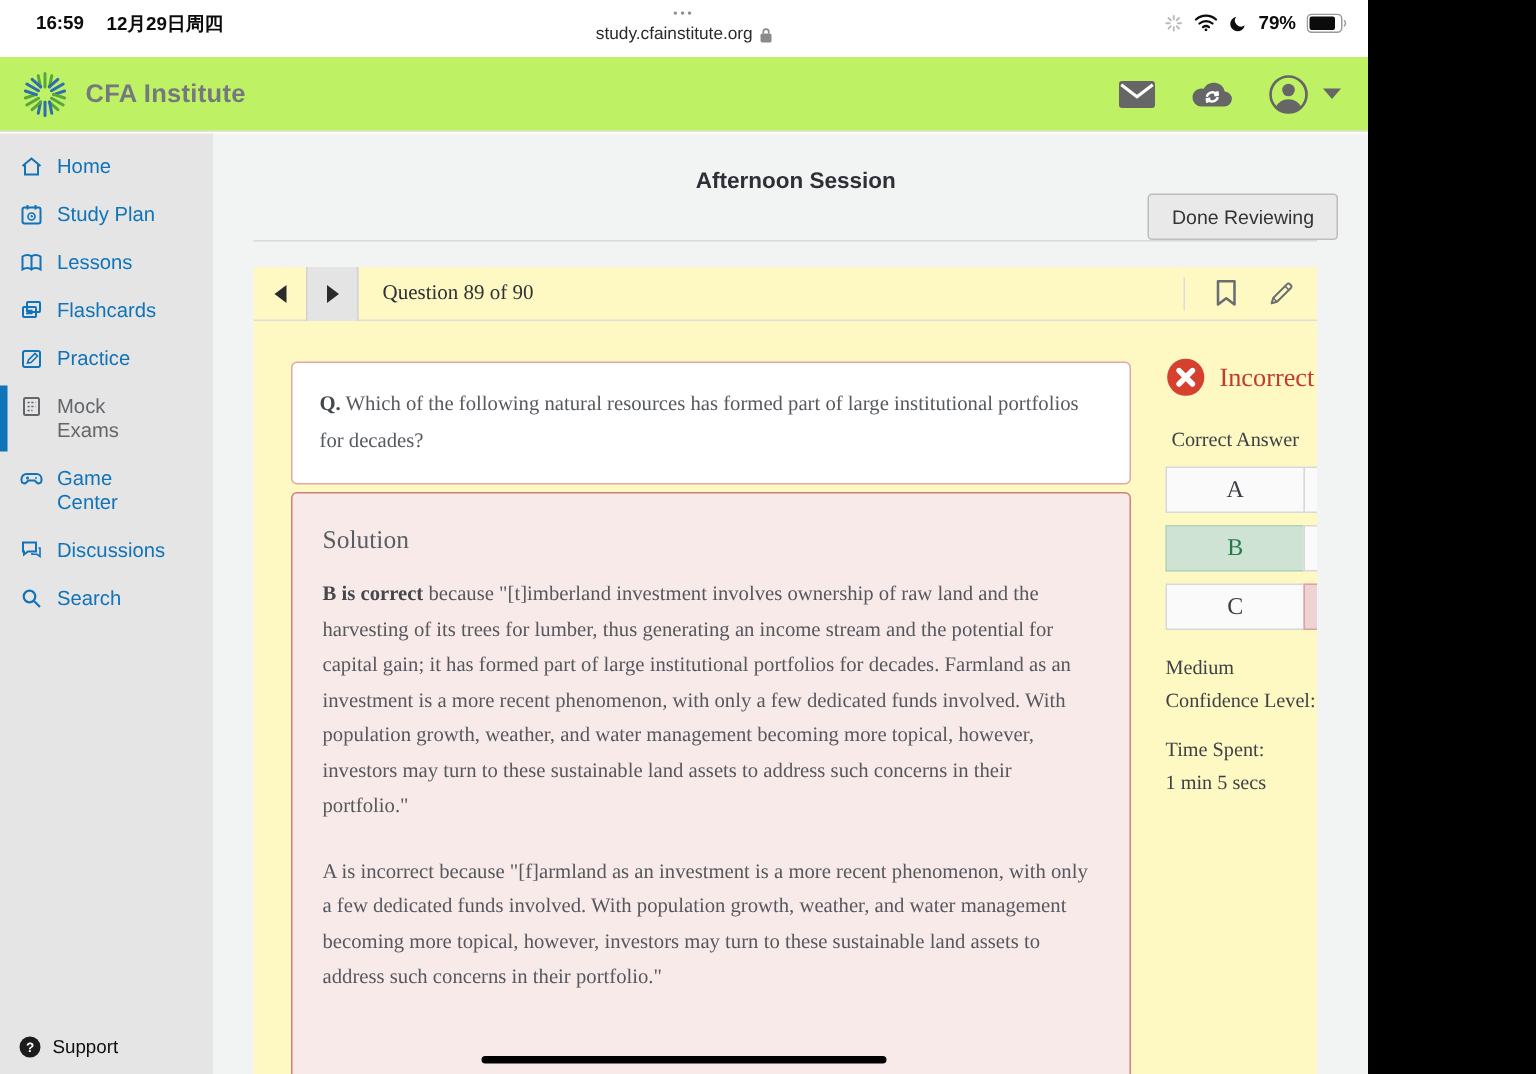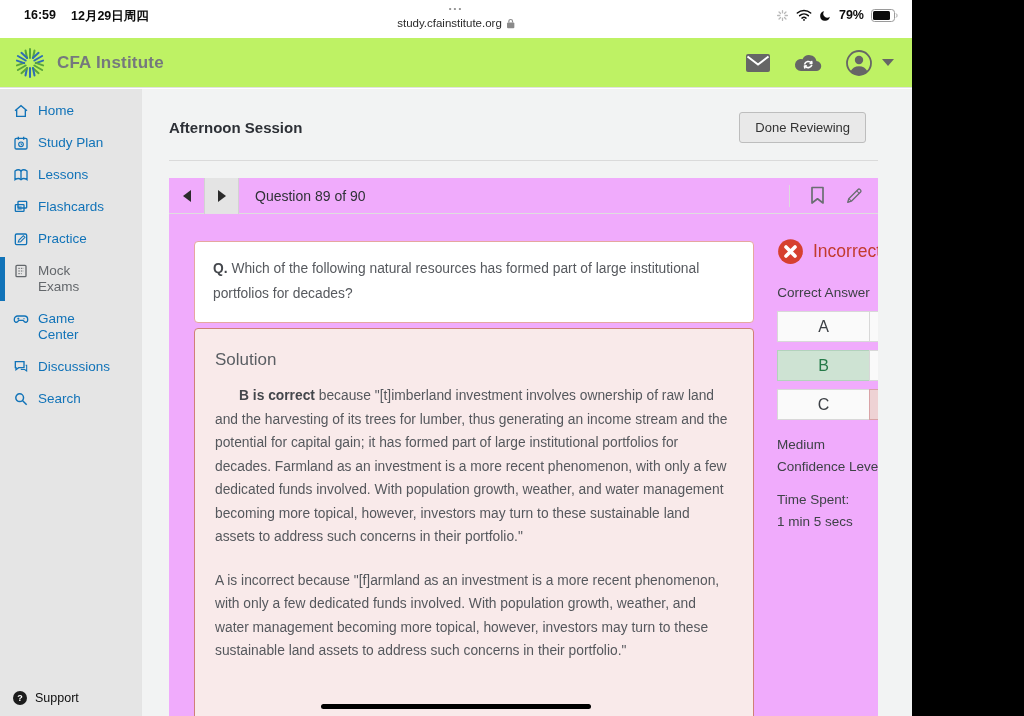--- a/index.html
+++ b/index.html
@@ -26,43 +26,43 @@
   .bodywrap { position:absolute; top:89px; left:0; right:0; bottom:0; display:flex; }
   .sidebar { width:142px; background:#e5e5e5; border-right:1px solid #e4e4e4; position:relative; padding-top:6px; flex:none; }
   .nav-item { position:relative; display:flex; align-items:flex-start; gap:9px; padding:8px 10px 8px 13px; color:#1173b8; font-size:13.5px; line-height:16px; cursor:pointer; }
   .nav-item svg { flex:none; margin-top:0px; }
   .nav-item.active { color:#63676b; }
   .nav-item.active::before { content:""; position:absolute; left:0; top:2px; bottom:2px; width:5px; background:#1173b8; }
   .support { position:absolute; left:13px; bottom:11px; display:flex; align-items:center; gap:8px; font-size:12.5px; color:#0f0f0f; cursor:pointer; }
   .support-badge { width:14px; height:14px; border-radius:50%; background:#1c1c1c; color:#fff; font-size:9px; font-weight:700; display:flex; align-items:center; justify-content:center; }
 
   .main { flex:1; position:relative; background:#f2f3f3; }
-  .title-row { position:absolute; top:23px; left:27px; right:46px; display:flex; align-items:center; }
+  .title-row { position:absolute; top:23px; left:27px; right:20px; display:flex; align-items:center;flex-direction:column; }
   .page-title { font-size:15px; font-weight:700; color:#2d3036; }
   .done-btn { margin-left:auto; background:#e9e9e9; border:1px solid #bdbdbd; border-radius:3px; font-size:13px; color:#333; padding:7px 15px; cursor:pointer; font-family:inherit; }
   .title-divider { position:absolute; top:71px; left:27px; right:34px; height:1px; background:#dadada; }
 
-  .card { position:absolute; top:89px; left:27px; right:34px; bottom:0; background:#f0abfc; overflow:hidden; }
+  .card { position:absolute; top:89px; left:27px; right:34px; bottom:0; background:#fef9c3; overflow:hidden;font-family:Liberation Serif, serif; }
   .qnav { height:36px; display:flex; align-items:center; border-bottom:1px solid #dedede; }
   .qnav-btn { width:35px; height:36px; display:flex; align-items:center; justify-content:center; font-size:11px; color:#2b2b2b; cursor:pointer; }
   .qnav-btn.next { background:#e4e4e4; border-left:1px solid #d2d2d2; border-right:1px solid #d2d2d2; }
   .qnav-label { margin-left:16px; font-size:14px; color:#2f3237; }
   .qnav-right { margin-left:auto; display:flex; align-items:center; gap:20px; padding-right:14px; color:#6a6e72; }
   .qnav-vdiv { width:1px; height:22px; background:#dcdcdc; }
 
   .qbox { width:560px; margin:27px 0 5px 25px; background:#fff; border:1px solid #e5a79f; border-radius:4px; padding:14px 18px 16px; color:#56595e; font-size:13.8px; line-height:25px; }
   .qtext b { color:#44474c; }
   .options { margin-top:14px; }
   .opt { line-height:25px; }
   .opt b { color:#44474c; margin-right:7px; }
 
   .solution { width:560px; margin-left:25px; background:#f9eaea; border:1px solid #cf8077; border-radius:4px; padding:17px 20px 20px; min-height:420px; }
   .sol-title { font-size:17px; color:#5a5e63; margin:4px 0 14px; font-weight:400; }
   .sol-p { font-size:13.8px; color:#55585d; line-height:23.5px; margin:0 0 20px; }
-  .sol-p b { color:#44474c;margin-left:24px; }
+  .sol-p b { color:#44474c; }
 
   
   .result { position:absolute; top:60px; left:608px; width:188px; }
   .status-row { display:flex; align-items:center; gap:9px; }
   .status-label { font-size:17.5px; color:#c23b2e; }
   .cols { display:flex; margin-top:17px; text-align:center; font-size:13.5px; color:#3c4045; line-height:21px; }
   .col-h { width:93px; }
   .arow { display:flex; margin-top:8px; }
   .cell { width:93px; height:31px; border:1px solid #d8d8d8; background:#fafafa; display:flex; align-items:center; justify-content:center; font-size:16px; color:#3c4045; cursor:default; }
   .cell + .cell { margin-left:-1px; }

